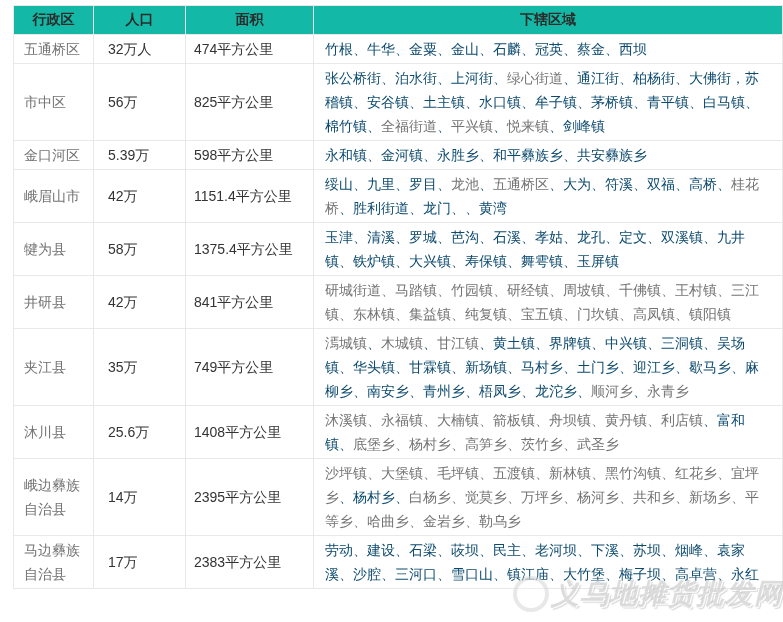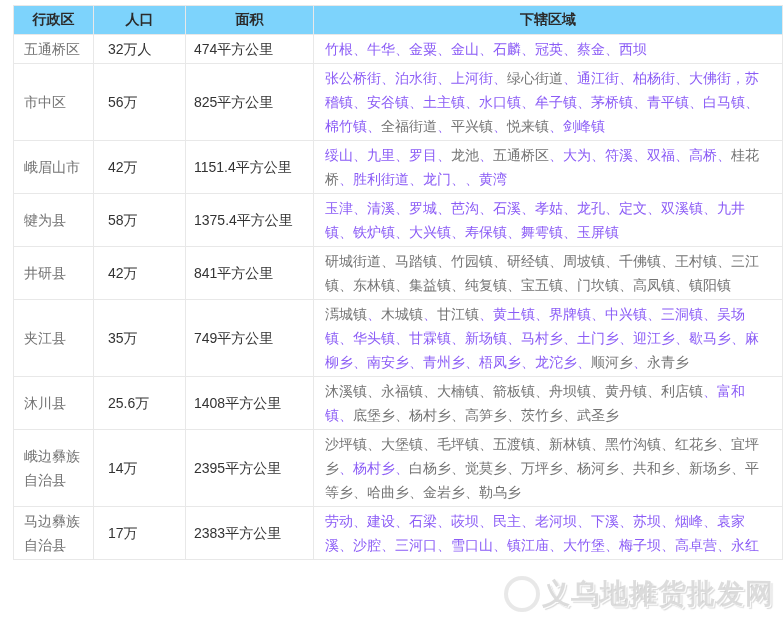--- a/index.html
+++ b/index.html
@@ -5,34 +5,35 @@
   html,body{margin:0;padding:0;}
   body{
     width:783px;height:622px;overflow:hidden;position:relative;
     background:#ffffff;
     font-family:"Liberation Sans",sans-serif;
   }
   .table-wrap{position:absolute;left:13px;top:5px;width:770px;}
   table{border-collapse:collapse;width:100%;table-layout:fixed;}
   th,td{border:1px solid #e8e8e8;font-size:14px;color:#333;}
   th{
-    background:#7dd3fc;font-weight:bold;height:28px;text-align:center;
+    background:#14b8a6;font-weight:bold;height:28px;text-align:center;
     padding:0;color:#2b2b2b;
   }
   td{vertical-align:middle;line-height:24px;padding:2px 0;}
   td.col-region{padding-left:10px;padding-right:4px;}
   td.col-pop{padding-left:14px;}
   td.col-area{padding-left:8px;}
   td.col-districts{padding:2px 10px 2px 11px;}
   .lnk{color:#737373;text-decoration:none;cursor:pointer;}
-  .plain{color:#8b5cf6;}
+  .plain{color:#0c4a6e;}
   .watermark{
-    position:absolute;right:9px;top:570px;height:48px;
+    position:absolute;right:0px;top:570px;height:48px;
     display:flex;align-items:center;z-index:5;pointer-events:none;
     opacity:0.85;
+    font-style:italic;
   }
   .watermark-logo{
     width:36px;height:36px;border-radius:50%;box-sizing:border-box;
     border:4px solid rgba(205,205,205,0.55);
     background:rgba(255,255,255,0.25);
     margin-right:2px;
   }
   .watermark-text{
     font-size:28px;font-weight:bold;letter-spacing:1px;
     color:rgba(186,186,186,0.60);
@@ -63,20 +64,26 @@
           <td class="col-region"><a class="lnk">五通桥区</a></td>
           <td class="col-pop">32万人</td>
           <td class="col-area">474平方公里</td>
           <td class="col-districts"><span class="plain">竹根、牛华、金粟、金山、石麟、冠英、蔡金、西坝</span></td>
         </tr>
         <tr>
           <td class="col-region"><a class="lnk">市中区</a></td>
           <td class="col-pop">56万</td>
           <td class="col-area">825平方公里</td>
           <td class="col-districts"><span class="plain">张公桥街、泊水街、上河街、</span><a class="lnk">绿心街道</a><span class="plain">、通江街、柏杨街、大佛街，苏稽镇、安谷镇、土主镇、水口镇、牟子镇、茅桥镇、青平镇、白马镇、棉竹镇、</span><a class="lnk">全福街道</a><span class="plain">、</span><a class="lnk">平兴镇</a><span class="plain">、</span><a class="lnk">悦来镇</a><span class="plain">、剑峰镇</span></td>
+        </tr>
+        <tr>
+          <td class="col-region"><a class="lnk">金口河区</a></td>
+          <td class="col-pop">5.39万</td>
+          <td class="col-area">598平方公里</td>
+          <td class="col-districts"><span class="plain">永和镇、金河镇、永胜乡、和平彝族乡、共安彝族乡</span></td>
         </tr>
         <tr>
           <td class="col-region"><a class="lnk">峨眉山市</a></td>
           <td class="col-pop">42万</td>
           <td class="col-area">1151.4平方公里</td>
           <td class="col-districts"><span class="plain">绥山、九里、罗目、</span><a class="lnk">龙池</a><span class="plain">、</span><a class="lnk">五通桥区</a><span class="plain">、大为、符溪、双福、高桥、</span><a class="lnk">桂花桥</a><span class="plain">、胜利街道、龙门、、黄湾</span></td>
         </tr>
         <tr>
           <td class="col-region"><a class="lnk">犍为县</a></td>
           <td class="col-pop">58万</td>

